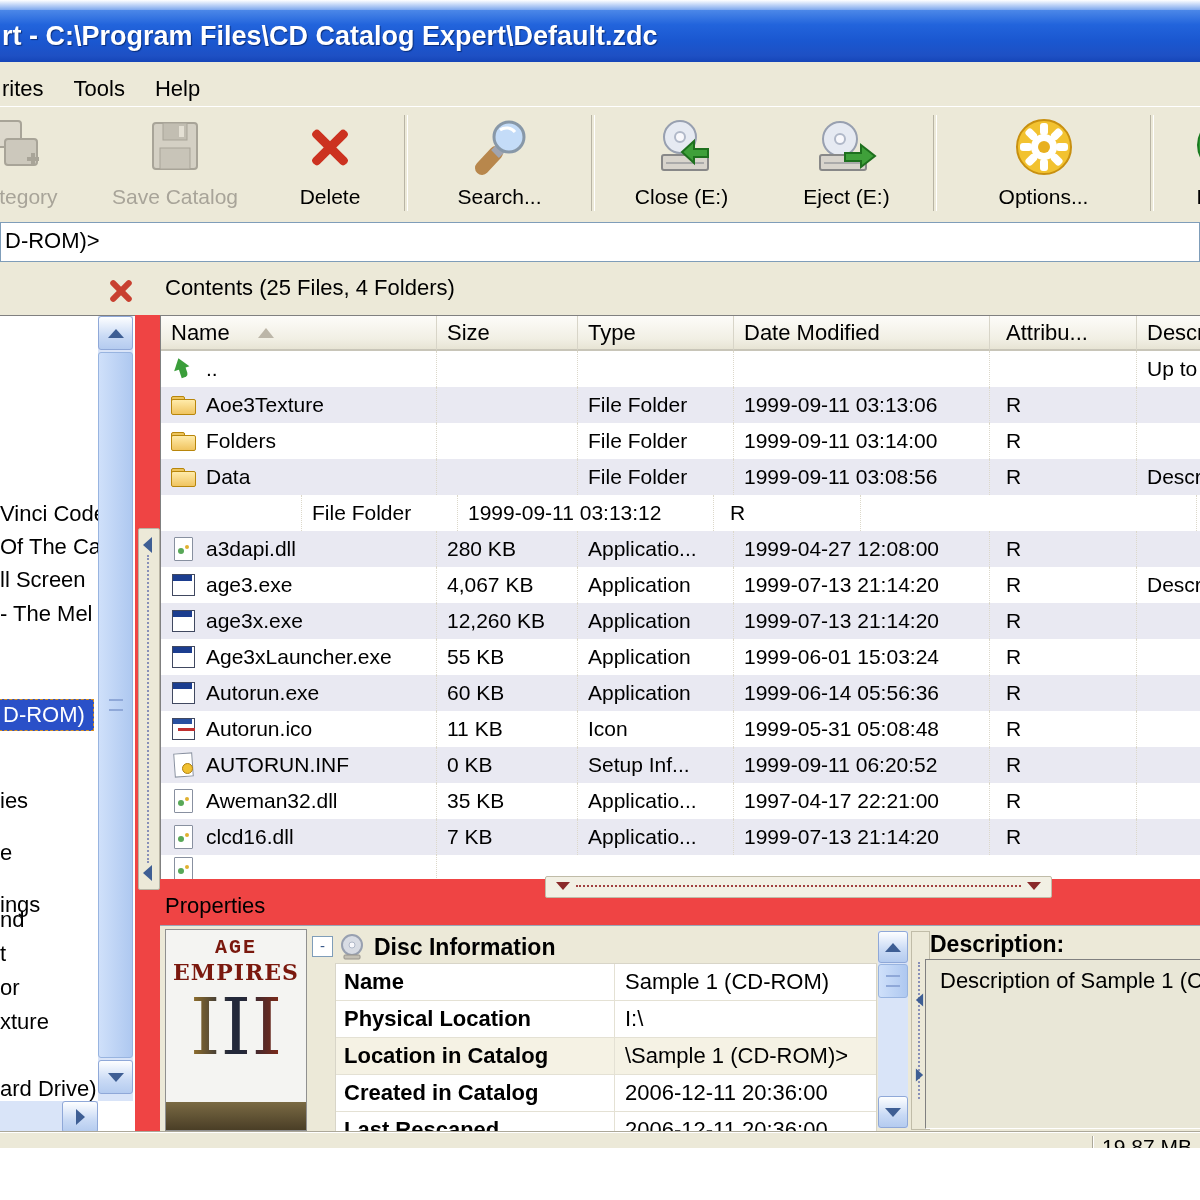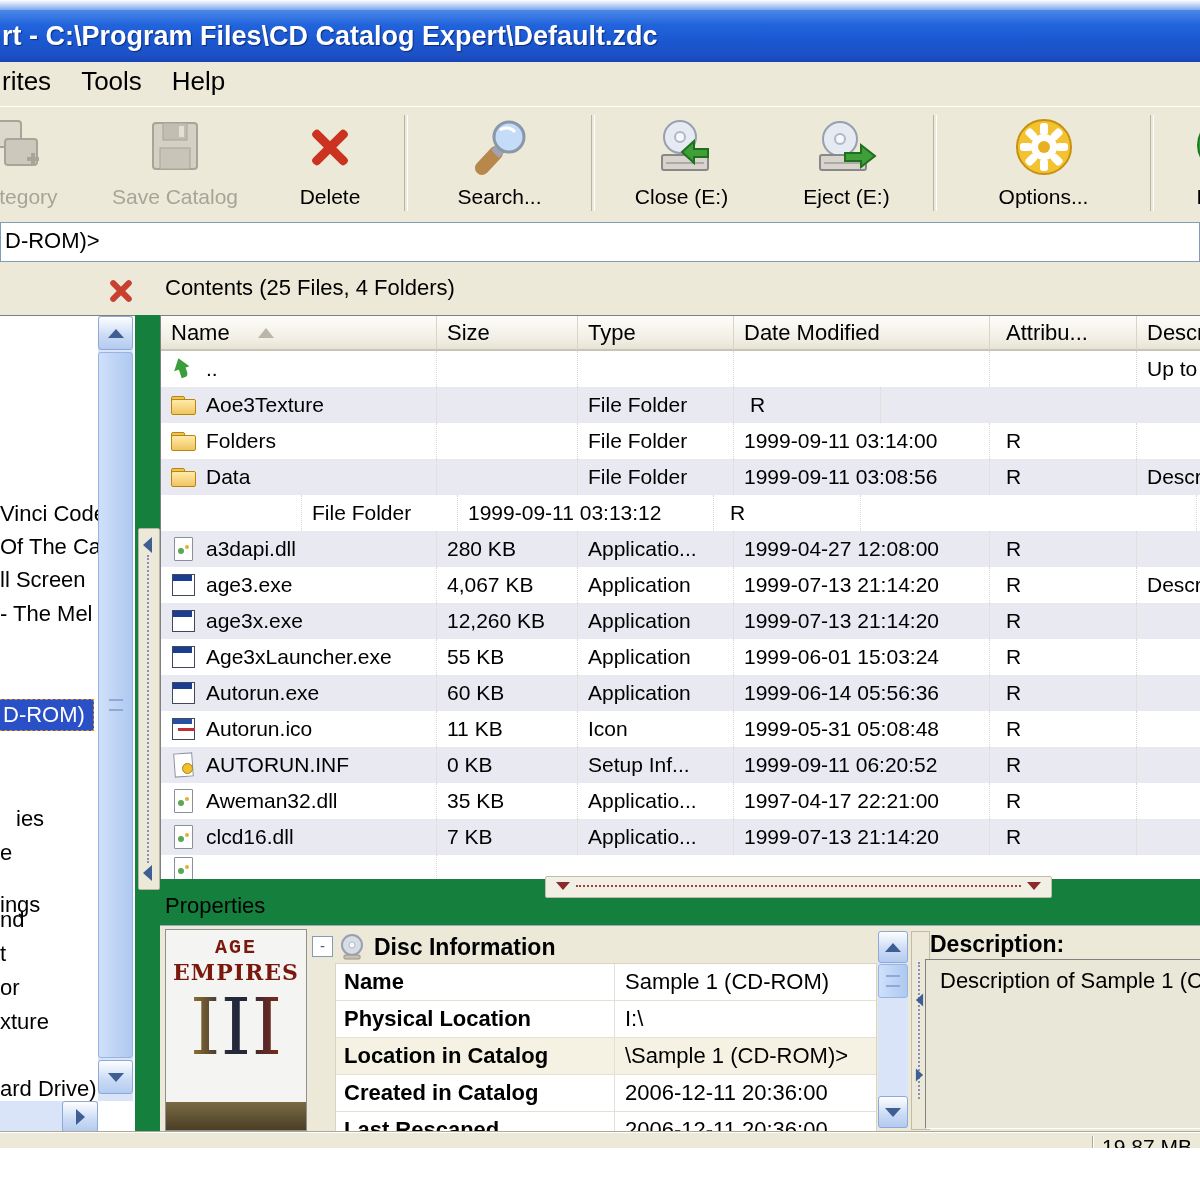--- a/index.html
+++ b/index.html
@@ -1,28 +1,28 @@
 <!DOCTYPE html>
 <html><head>
 <meta charset="utf-8">
 <style>
   html,body{margin:0;padding:0;background:#fff;}
-  #screen{position:relative;width:1200px;height:1148px;overflow:hidden;background:#15803d;
+  #screen{position:relative;width:1200px;height:1148px;overflow:hidden;background:#ef4444;
           font-family:"Liberation Sans",sans-serif;color:#000;}
   
   .top-edge{position:absolute;left:0;top:0;width:100%;height:10px;
             background:linear-gradient(#ffffff,#7EA8EE);}
   .titlebar{position:absolute;left:0;top:10px;width:100%;height:52px;
             background:linear-gradient(#4C88E8 0%,#2264DC 28%,#1A57D0 60%,#1E50C4 88%,#1545B8 100%);
             display:flex;align-items:center;}
   .titlebar .ttl{font-size:27px;font-weight:bold;color:#fff;white-space:nowrap;
                  text-shadow:1px 1px 1px #0A2E7A;padding-left:2px;}
   
   .menubar{position:absolute;left:0;top:62px;width:100%;height:44px;background:#ECE9D8;
-           display:flex;align-items:flex-start;font-size:26px;}
+           display:flex;align-items:flex-end;font-size:22px;}
   .menubar .mitem{padding:4px 15px;white-space:nowrap;}
   .menubar .mitem:first-child{padding-left:2px;}
   
   .toolbar{position:absolute;left:0;top:106px;width:100%;height:112px;background:#ECE9D8;
            border-top:1px solid #fff;display:flex;align-items:stretch;overflow:hidden;}
   .tbtn{display:flex;flex-direction:column;align-items:center;justify-content:flex-start;
         padding-top:8px;flex:none;}
   .tbtn .ticon{width:64px;height:64px;flex:none;}
   .tbtn .tlabel{font-size:21px;margin-top:6px;white-space:nowrap;}
   .tbtn.disabled .tlabel{color:#A8A499;}
@@ -282,21 +282,21 @@
     <div class="panel-close-x"></div>
     <div class="contents-title">Contents (25 Files, 4 Folders)</div>
   </div>
 
   <div class="tree-panel">
     <div class="tree-item" style="top:185px;">Vinci Code</div>
     <div class="tree-item" style="top:218px;">Of The Ca</div>
     <div class="tree-item" style="top:251px;">ll Screen</div>
     <div class="tree-item" style="top:285px;">- The Mel</div>
     <div class="tree-item selected" style="top:383px;">D-ROM)</div>
-    <div class="tree-item" style="top:490px;padding-left:16px;">ies</div>
+    <div class="tree-item" style="top:472px;">ies</div>
     <div class="tree-item" style="top:524px;">e</div>
     <div class="tree-item" style="top:576px;">ings</div>
     <div class="tree-item" style="top:591px;">nd</div>
     <div class="tree-item" style="top:625px;">t</div>
     <div class="tree-item" style="top:659px;">or</div>
     <div class="tree-item" style="top:693px;">xture</div>
     <div class="tree-item" style="top:760px;">ard Drive)</div>
 
     <div class="vscroll" style="left:98px;top:0;width:35px;height:785px;">
       <div class="sbtn" style="left:0;top:0;width:33px;height:32px;">
@@ -347,20 +347,21 @@
       <div class="tc c-attr"></div>
       <div class="tc c-desc">Up to "My C</div>
     </div>
     <div class="trow striped">
       <div class="tc c-name">
           <span class="icon folder-icon"></span>
           <span>Aoe3Texture</span>
         </div>
       <div class="tc c-size"></div>
       <div class="tc c-type">File Folder</div>
+      <div class="tc c-date">1999-09-11 03:13:06</div>
       <div class="tc c-attr">R</div>
       <div class="tc c-desc"></div>
     </div>
     <div class="trow">
       <div class="tc c-name">
           <span class="icon folder-icon"></span>
           <span>Folders</span>
         </div>
       <div class="tc c-size"></div>
       <div class="tc c-type">File Folder</div>

